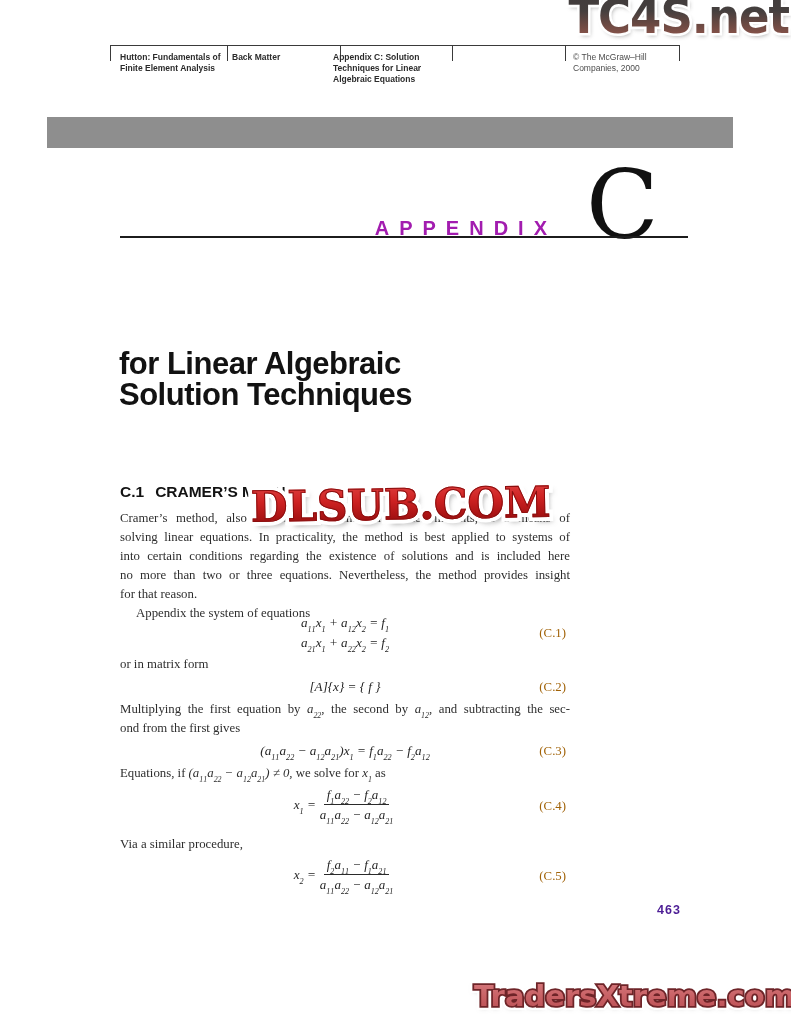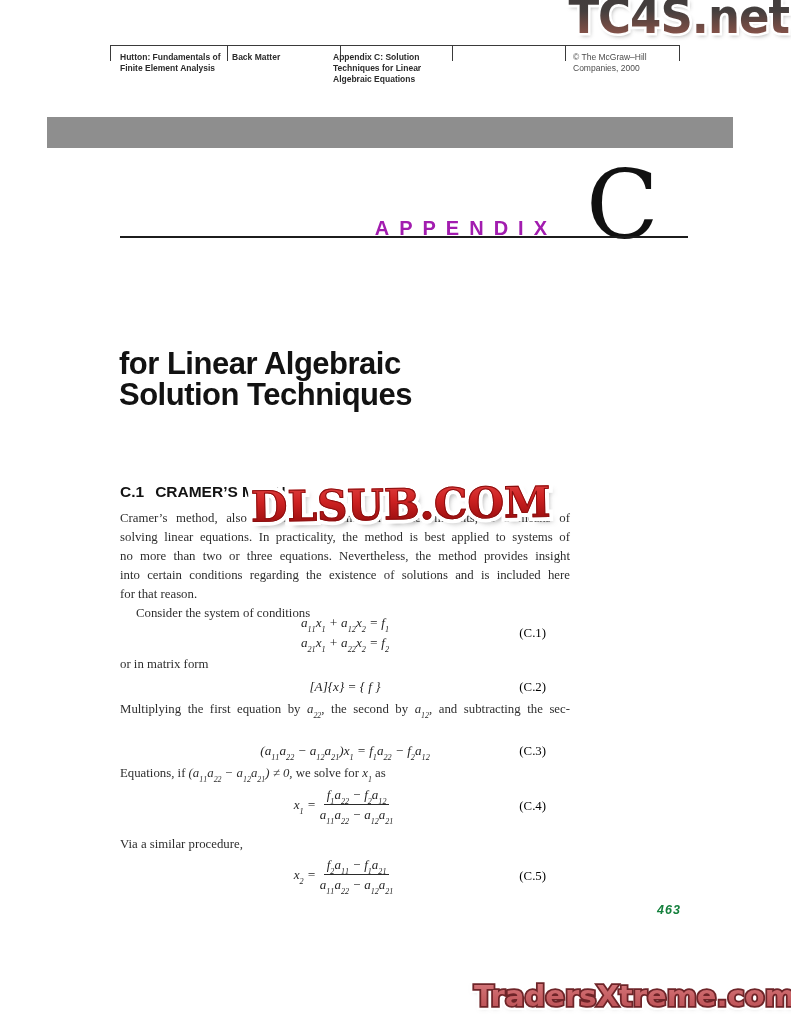--- a/index.html
+++ b/index.html
@@ -45,31 +45,31 @@
   .flow { position:absolute; left:120px; width:450px; font-size:12.8px; line-height:18.9px; }
   .jline { text-align:justify; text-align-last:justify; }
   .pline { text-align:left; }
   .indent { text-indent:16px; }
   .mi { font-style:italic; }
   sub { font-size:0.62em; line-height:0; position:relative; top:0.22em; letter-spacing:0; }
   
   .eq-row { position:absolute; left:120px; width:450px; text-align:center; }
   .eq { font-style:italic; font-size:13.2px; line-height:20px; color:#252525; }
   .eq-label {
-    position:absolute; right:24px; top:50%; transform:translateY(-50%);
-    font-style:normal; font-size:12.8px; color:#000000;
+    position:absolute; right:4px; top:50%; transform:translateY(-50%);
+    font-style:normal; font-size:12.8px; color:#a16207;
   }
   .frac-wrap { display:inline-flex; align-items:center; gap:1px; }
   .frac { display:inline-flex; flex-direction:column; align-items:center; font-size:13px; line-height:17px; }
   .frac .num { padding:0 3px 1px 3px; border-bottom:1.2px solid #2a2a2a; }
   .frac .den { padding:1px 3px 0 3px;text-align:center; }
   
   .page-num {
     position:absolute; left:657px; top:903px;
-    font-family:"Liberation Sans", sans-serif; font-weight:bold; font-size:12.5px; letter-spacing:1px; color:#15803d;font-style:italic;
+    font-family:"Liberation Sans", sans-serif; font-weight:bold; font-size:12.5px; letter-spacing:1px; color:#4c1d95;
   }
   
   .wm { position:absolute; z-index:20; white-space:nowrap; }
   .wm .layer-rel { position:relative; display:inline-block; }
   .wm .layer-abs { position:absolute; left:0; top:0; }
   .wm-tc4s { right:2px; top:-7px; font-family:"DejaVu Sans", sans-serif; font-weight:bold; font-size:45px; line-height:45px; letter-spacing:-1px; transform:scaleY(1.05); transform-origin:top right; }
   .wm-tc4s .stroke { -webkit-text-stroke:5px #ffffff; color:#fff; text-shadow:2px 3px 4px rgba(40,40,40,0.35); }
   .wm-tc4s .fill {
     background:linear-gradient(#413c3c 0%, #453f3e 38%, #6d4a43 68%, #95584e 100%);
     -webkit-background-clip:text; background-clip:text; color:transparent;
@@ -117,41 +117,42 @@
     <div>Solution Techniques</div>
   </div>
 
   <div class="sec-head">
     <span class="sec-num">C.1</span><span>CRAMER’S METHOD</span>
   </div>
 
   <div class="flow" style="top:509px">
     <div class="jline">Cramer’s method, also known as the method of determinants, is a means of</div>
     <div class="jline">solving linear equations. In practicality, the method is best applied to systems of</div>
+    <div class="jline">into certain conditions regarding the existence of solutions and is included here</div>
     <div class="jline">no more than two or three equations. Nevertheless, the method provides insight</div>
-    <div class="jline">into certain conditions regarding the existence of solutions and is included here</div>
     <div class="pline">for that reason.</div>
-    <div class="pline indent">Consider the system of conditions</div>
+    <div class="pline indent">Appendix the system of equations</div>
   </div>
 
   <div class="eq-row" style="top:613px">
     <div class="eq">a<sub>1</sub><sub>1</sub>x<sub>1</sub> + a<sub>1</sub><sub>2</sub>x<sub>2</sub> = f<sub>1</sub></div>
     <div class="eq">a<sub>2</sub><sub>1</sub>x<sub>1</sub> + a<sub>2</sub><sub>2</sub>x<sub>2</sub> = f<sub>2</sub></div>
     <span class="eq-label">(C.1)</span>
   </div>
 
   <div class="flow pline" style="top:655px">or in matrix form</div>
 
   <div class="eq-row" style="top:677px">
     <div class="eq">[A]{x} = { f }</div>
     <span class="eq-label">(C.2)</span>
   </div>
 
   <div class="flow" style="top:700px">
     <div class="jline"><span>Multiplying the first equation by </span><span class="mi">a<sub>2</sub><sub>2</sub></span><span>, the second by </span><span class="mi">a<sub>1</sub><sub>2</sub></span><span>, and subtracting the sec-</span></div>
+    <div class="pline">ond from the first gives</div>
   </div>
 
   <div class="eq-row" style="top:741px">
     <div class="eq">(a<sub>1</sub><sub>1</sub>a<sub>2</sub><sub>2</sub> − a<sub>1</sub><sub>2</sub>a<sub>2</sub><sub>1</sub>)x<sub>1</sub> = f<sub>1</sub>a<sub>2</sub><sub>2</sub> − f<sub>2</sub>a<sub>1</sub><sub>2</sub></div>
     <span class="eq-label">(C.3)</span>
   </div>
 
   <div class="flow pline" style="top:764px"><span>Equations, if </span><span class="mi">(a<sub>1</sub><sub>1</sub>a<sub>2</sub><sub>2</sub> − a<sub>1</sub><sub>2</sub>a<sub>2</sub><sub>1</sub>) ≠ 0,</span><span> we solve for </span><span class="mi">x<sub>1</sub></span><span> as</span></div>
 
   <div class="eq-row" style="top:786px; height:40px">

